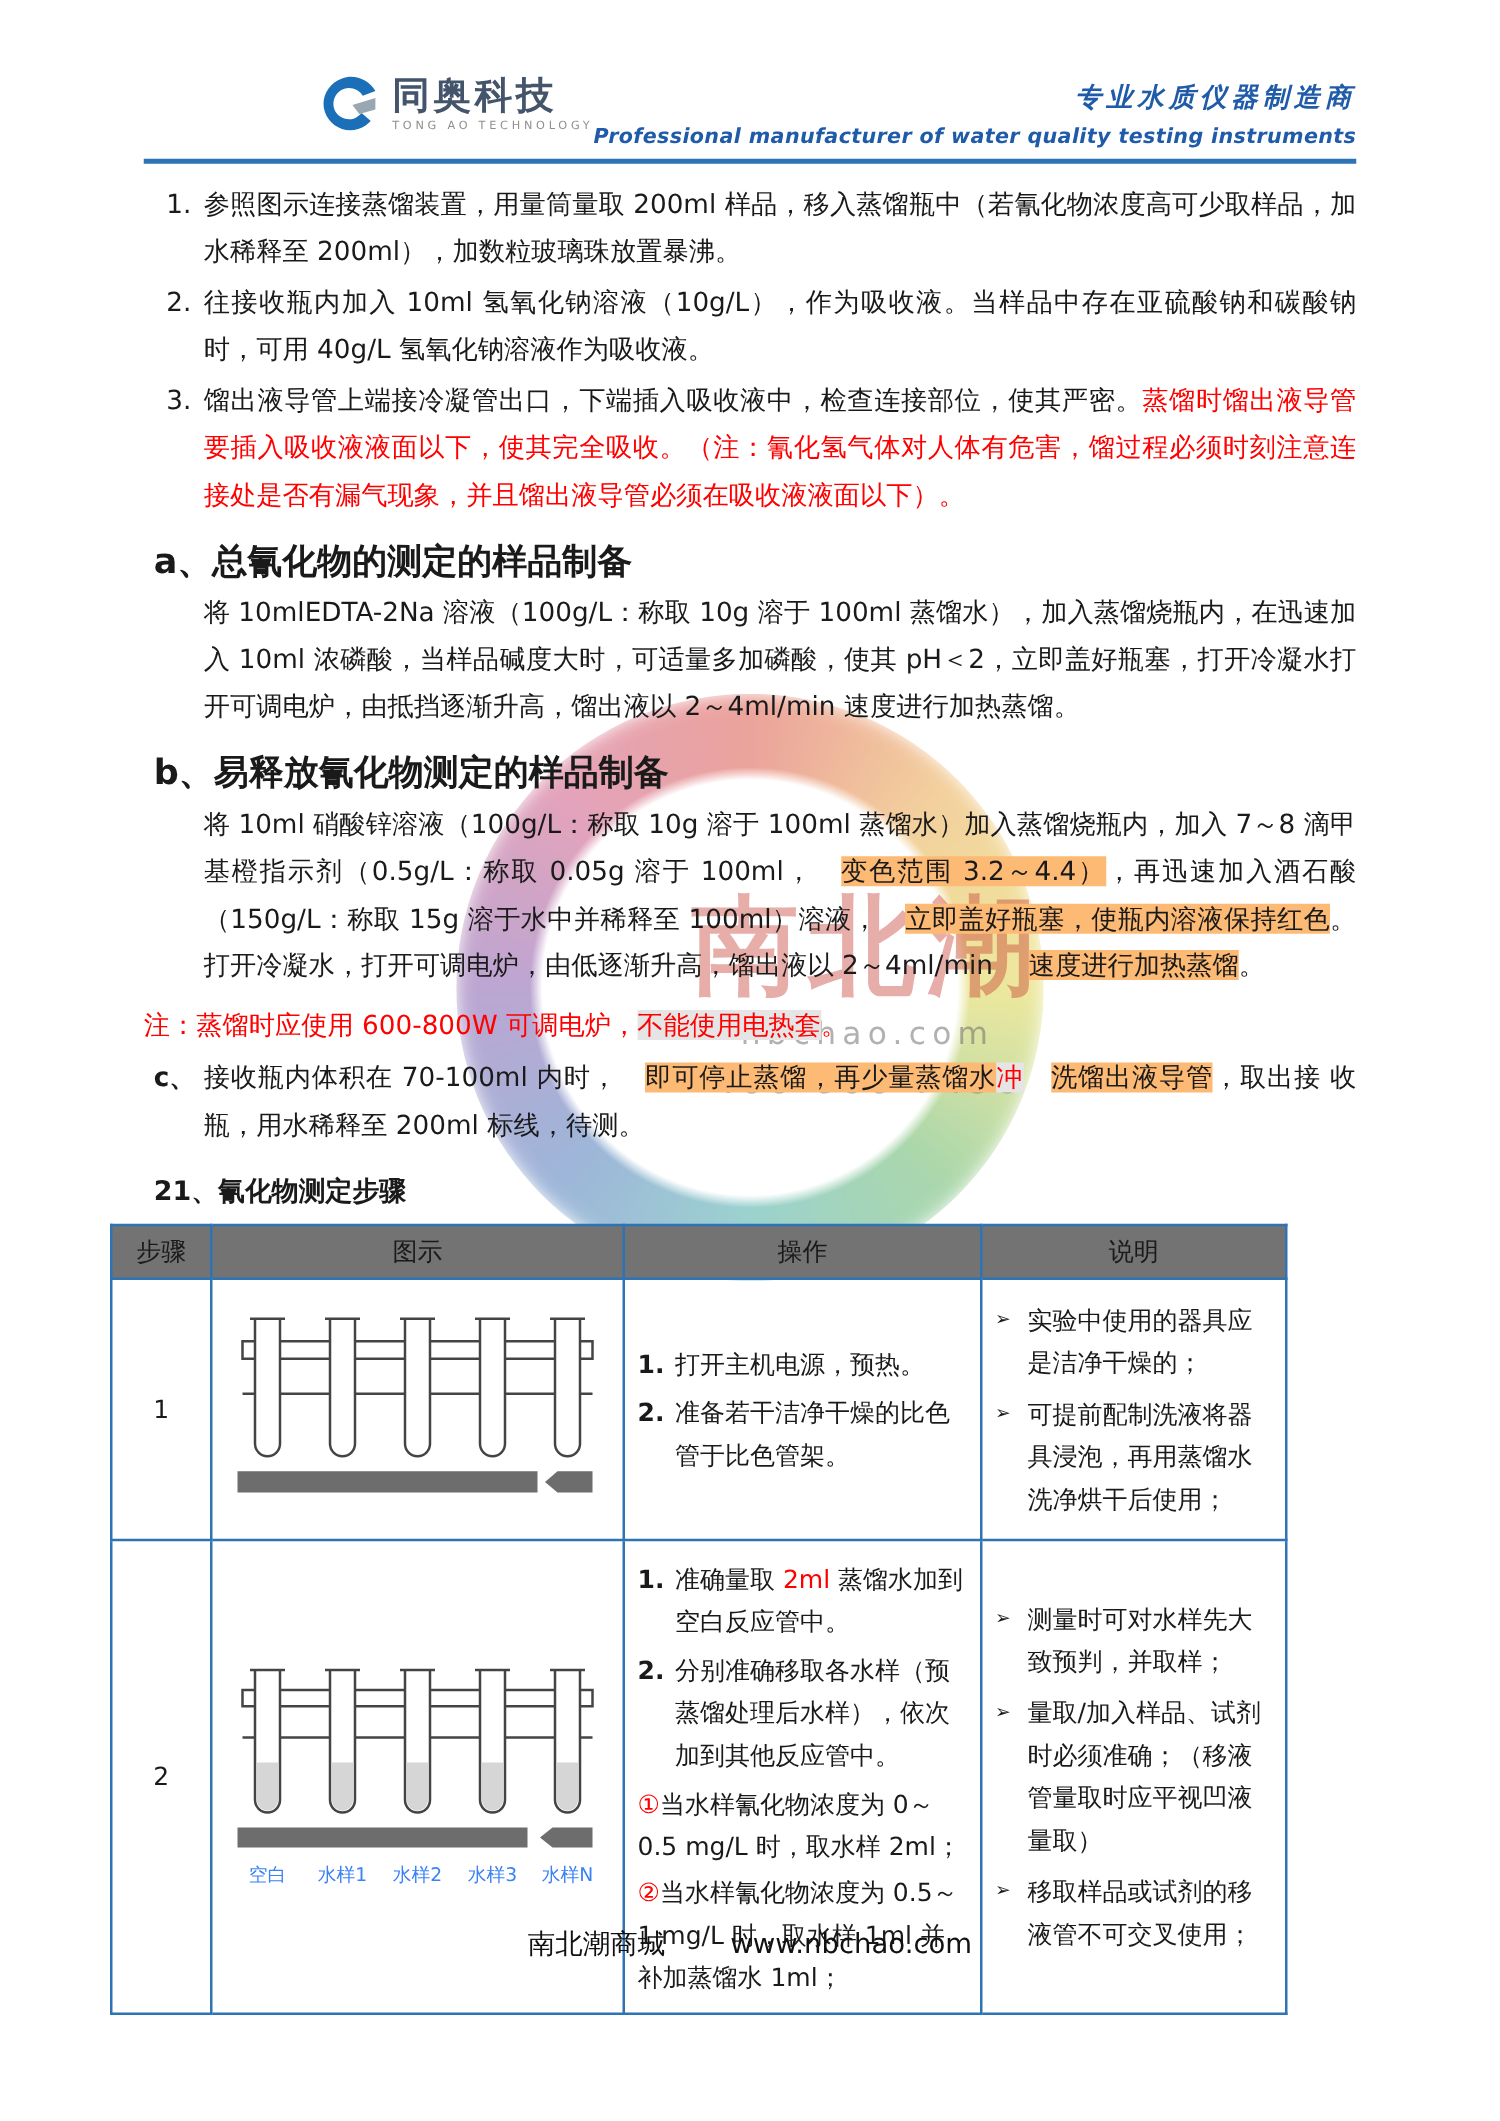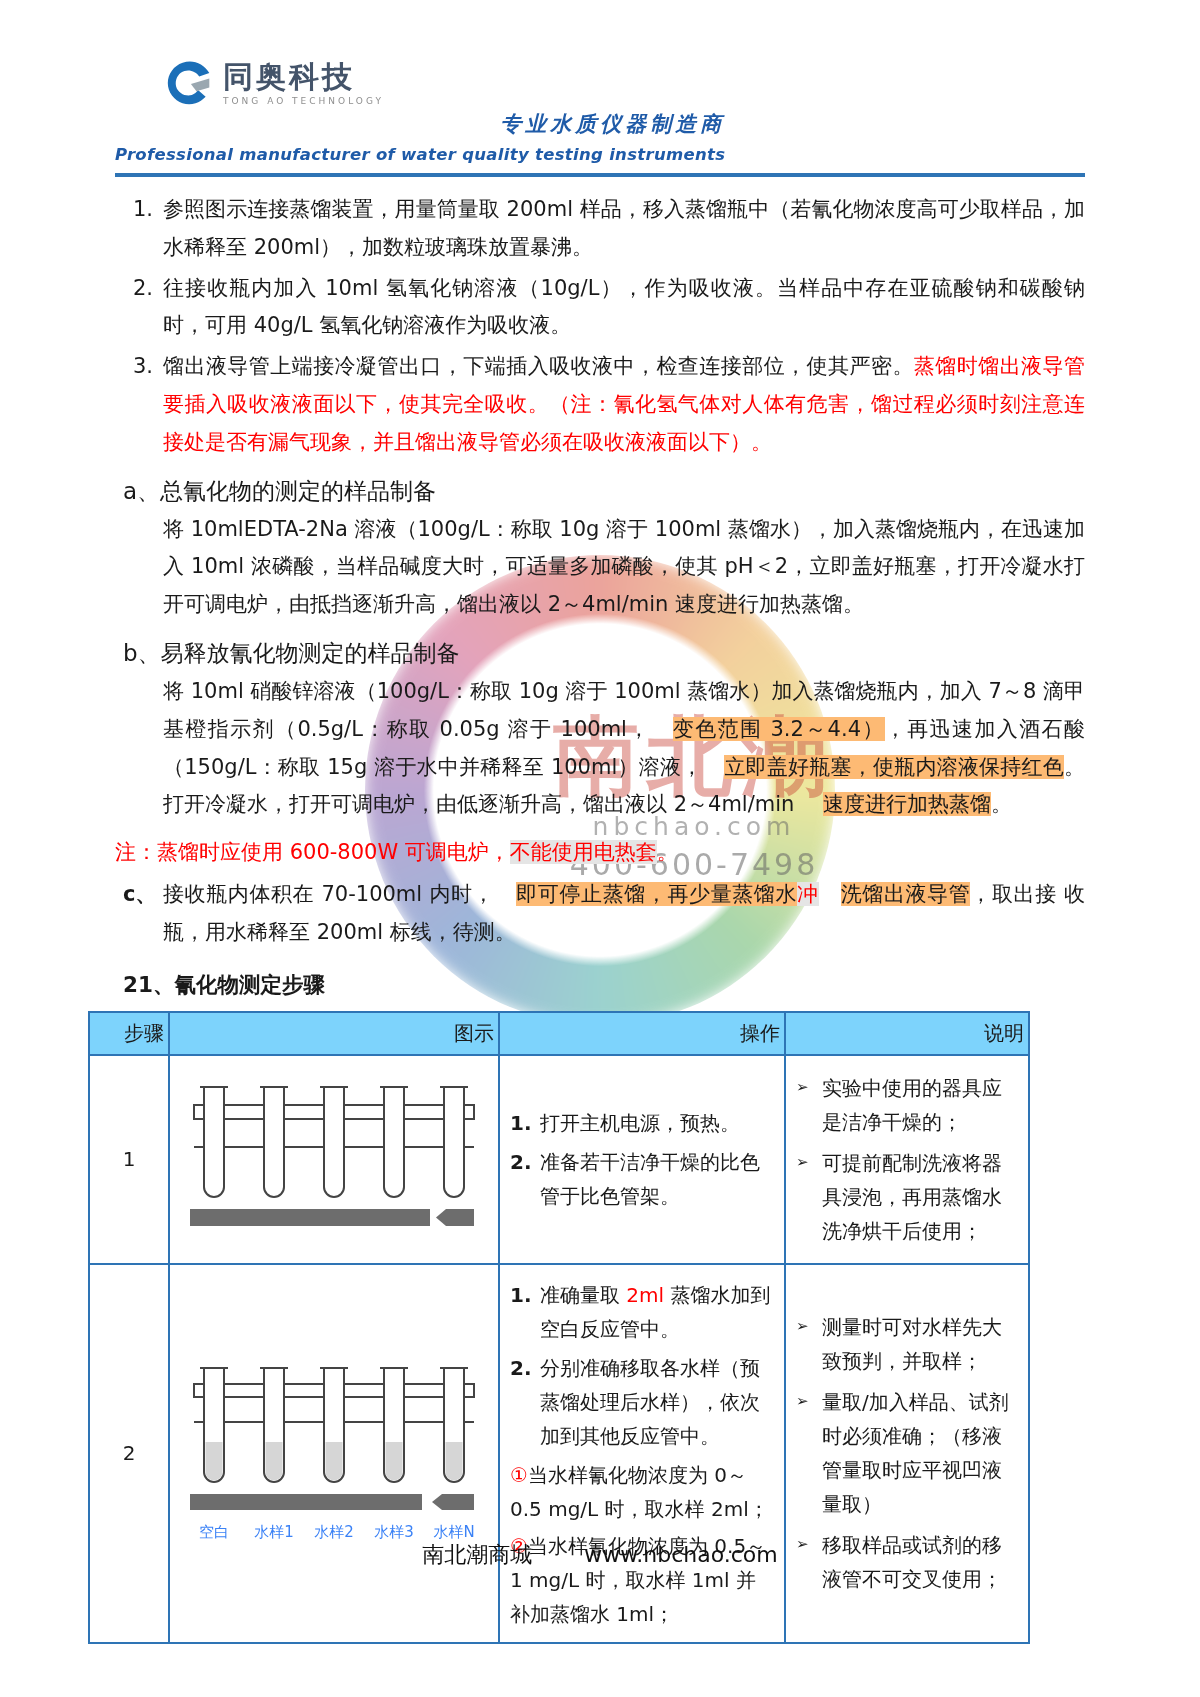--- a/index.html
+++ b/index.html
@@ -16,51 +16,51 @@
              mask:radial-gradient(circle,transparent 50%,#000 53%,#000 78%,transparent 81%);
              filter:blur(7px); opacity:.5; }
   .wm-text { position:relative; text-align:center; }
   .wm-brand { font-size:86px; font-weight:bold; color:rgba(197,60,48,.42); letter-spacing:8px; }
   .wm-domain { font-size:25px; color:rgba(100,100,100,.5); letter-spacing:5px; margin-top:-4px; }
   .wm-phone { font-size:30px; color:rgba(100,100,100,.55); letter-spacing:3px; margin-top:6px; }
 
   
   .content { position:relative; z-index:1; padding:60px 115px 0 115px; }
 
-  .header { display:flex; justify-content:flex-end; align-items:flex-start;flex-direction:column; }
+  .header { display:flex; justify-content:flex-end; align-items:flex-start; }
   .logo { display:flex; align-items:center; gap:10px; margin-left:52px; }
   .logo-mark svg { display:block; }
   .brand { display:block; font-size:30px; font-weight:bold; color:#44546a; letter-spacing:3px; line-height:1.1; }
   .brand-sub { display:block; font-size:9px; color:#8f8f8f; letter-spacing:3px; margin-top:3px; }
   .slogans { text-align:right; padding-top:4px; }
   .slogan-cn { font-size:21px; font-weight:bold; font-style:italic; color:#1f5ba8; letter-spacing:4px; }
   .slogan-en { font-size:16.5px; font-weight:bold; font-style:italic; color:#1f5ba8; margin-top:7px; letter-spacing:.3px; }
   .rule { height:4px; background:#2e74b5; margin-top:9px; }
 
   .intro { margin:14px 0 0 18px; }
   .li { display:flex; font-size:21px; line-height:1.8; margin-top:3px; }
   .li .num { flex:none; width:30px; }
   .li .txt { flex:1; text-align:justify; }
 
   .red { color:#ff0000; }
   .hl { background:#fdba74;margin-left:22px; }
   .redhl { color:#ff0000; background:#e5e5e5; }
 
   .prep-heading { margin:24px 0 6px 18px; font-size:21.5px; font-weight:bold; }
-  .sec-title { margin:14px 0 4px 8px; font-size:23px; font-weight:normal; }
+  .sec-title { margin:14px 0 4px 8px; font-size:28px; font-weight:bold; }
   .sec-body { margin-left:48px; font-size:21px; line-height:1.8; text-align:justify; }
   .note { margin:10px 0 4px 0; font-size:21px; line-height:1.8; }
   .sec-c { margin:4px 0 0 8px; }
   .sec-c .num { width:40px; font-weight:bold; }
   .steps-heading { margin:18px 0 12px 8px; font-size:21.5px; font-weight:bold; }
 
   
   .steps-table { border-collapse:collapse; width:940px; margin-left:-27px; table-layout:fixed; }
   .steps-table th, .steps-table td { border:2px solid #2e74b5; }
-  .steps-table th { background:#7dd3fc; font-weight:normal; font-size:20px; padding:7px 4px; text-align:right; }
+  .steps-table th { background:#737373; font-weight:normal; font-size:20px; padding:7px 4px; text-align:center; }
   .row1 { height:168px; }
   .row2 { height:330px; }
   .cell-step { text-align:center; font-size:20px; vertical-align:middle; }
   .cell-fig { text-align:center; vertical-align:middle; padding:8px 6px; }
   .cell-ops { padding:8px 10px; font-size:20px; line-height:1.7; vertical-align:middle; }
   .cell-notes { padding:8px 10px; font-size:20px; line-height:1.7; vertical-align:middle; }
   .op { display:flex; margin:5px 0; }
   .op .opn { flex:none; width:30px; font-weight:bold; }
   .op .opt { flex:1; }
   .op-flat { display:block; margin:3px 0; }

